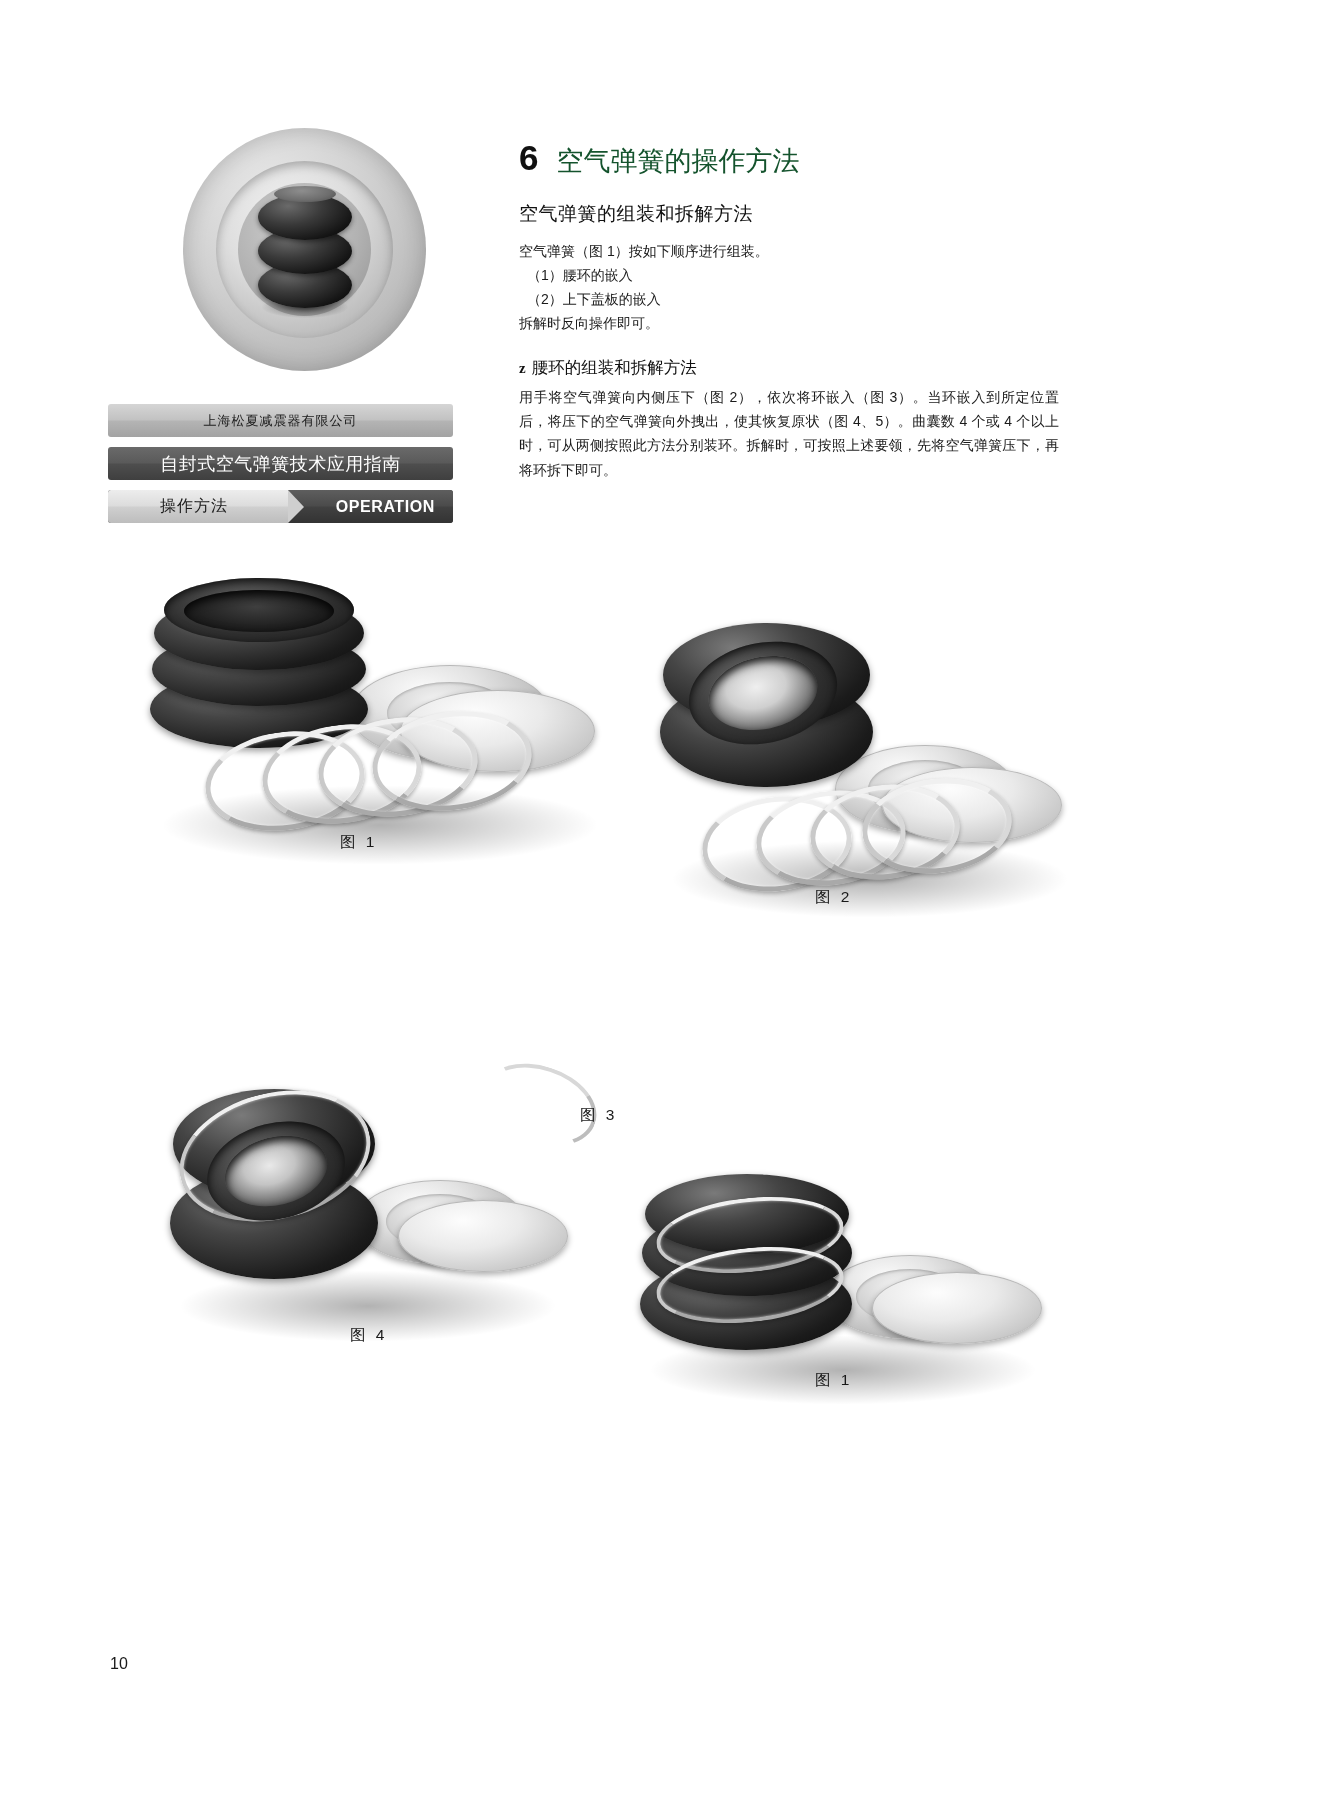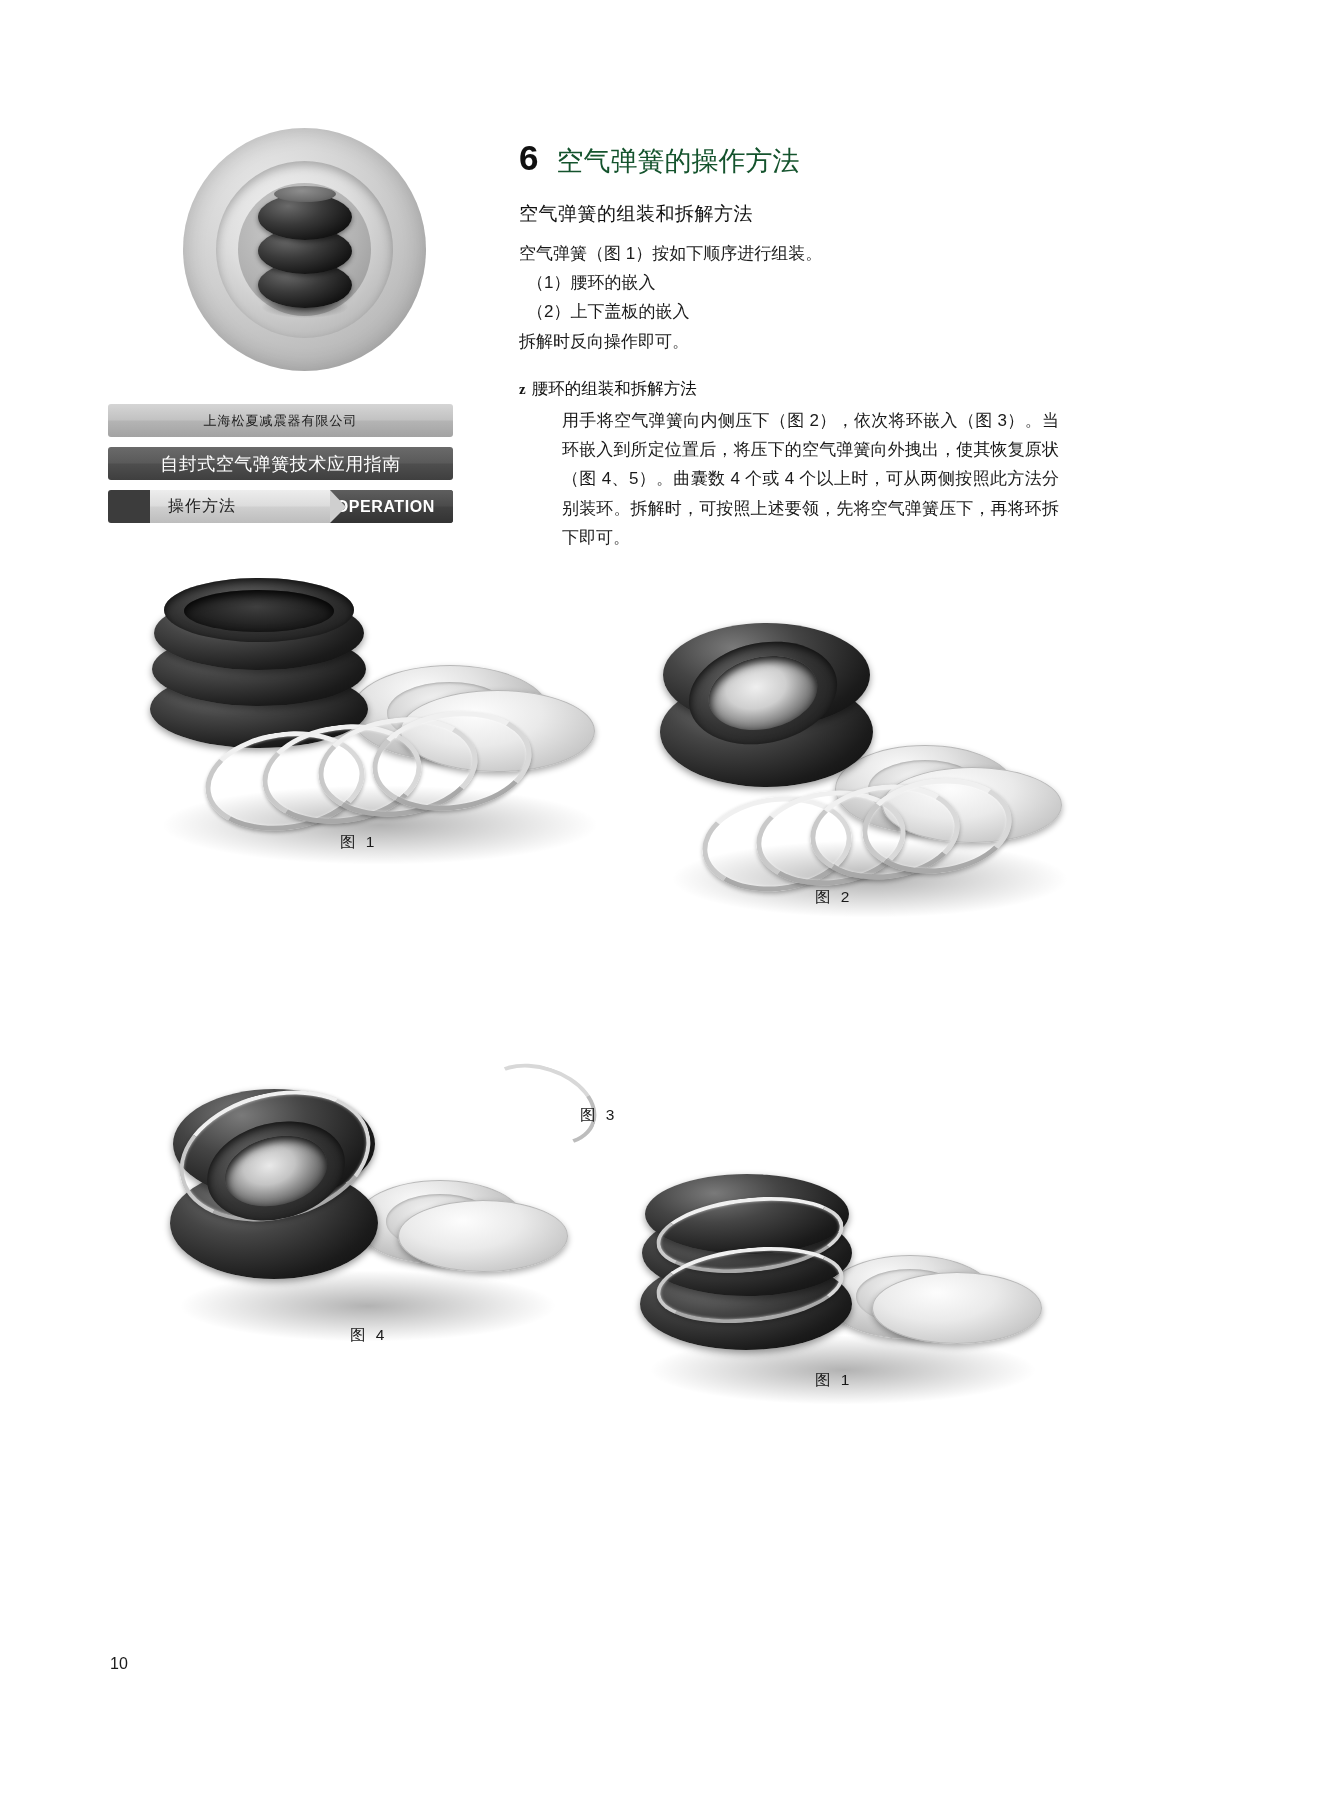--- a/index.html
+++ b/index.html
@@ -131,23 +131,22 @@
     background: #3c3c3c;
     display: flex;
     align-items: stretch;
   }
   .op-left {
     position: relative;
     width: 180px;
     background: linear-gradient(to bottom, #ededed 0%, #dcdcdc 48%, #cfcfcf 52%, #bdbdbd 100%);
     display: flex;
     align-items: center;
-    padding-left: 18px;
+    padding-left: 52px;
     box-sizing: border-box;
-    margin-left: 42px;
   }
   .op-left:after {
     content: "";
     position: absolute;
     right: -16px;
     top: 0;
     width: 0;
     height: 0;
     border-top: 17px solid transparent;
     border-bottom: 16px solid transparent;
@@ -197,42 +196,41 @@
     color: #14532d;
     line-height: 1;
   }
   .sub-head {
     font-size: 19px;
     color: #111111;
     margin: 0 0 12px 0;
     letter-spacing: 0.5px;
   }
   .para {
-    font-size: 17px;
+    font-size: 14px;
     line-height: 1.72;
     color: #1a1a1a;
     margin: 0;
   }
   .para.indent { padding-left: 8px; }
   .block-gap { height: 22px; }
   .sub-head2 {
     font-size: 16.5px;
     color: #111111;
     margin: 0 0 6px 0;
   }
   .zmark {
     font-family: "Liberation Serif", serif;
     font-weight: bold;
     font-size: 15px;
     margin-right: 6px;
   }
   .para.justify {
     text-align: justify;
     text-justify: inter-ideograph;
-    margin-left: 43px;
   }
 
   
   .fig {
     position: absolute;
   }
   .fig-caption {
     position: absolute;
     font-size: 15.5px;
     color: #1a1a1a;

